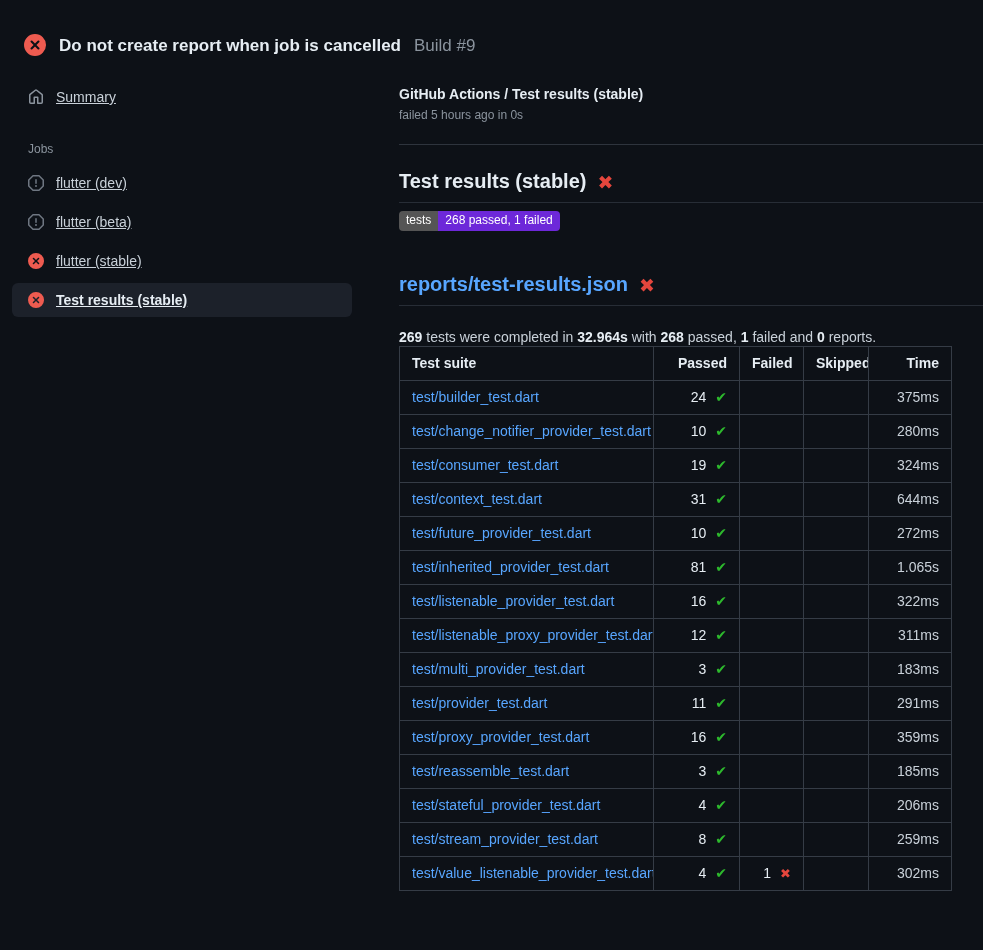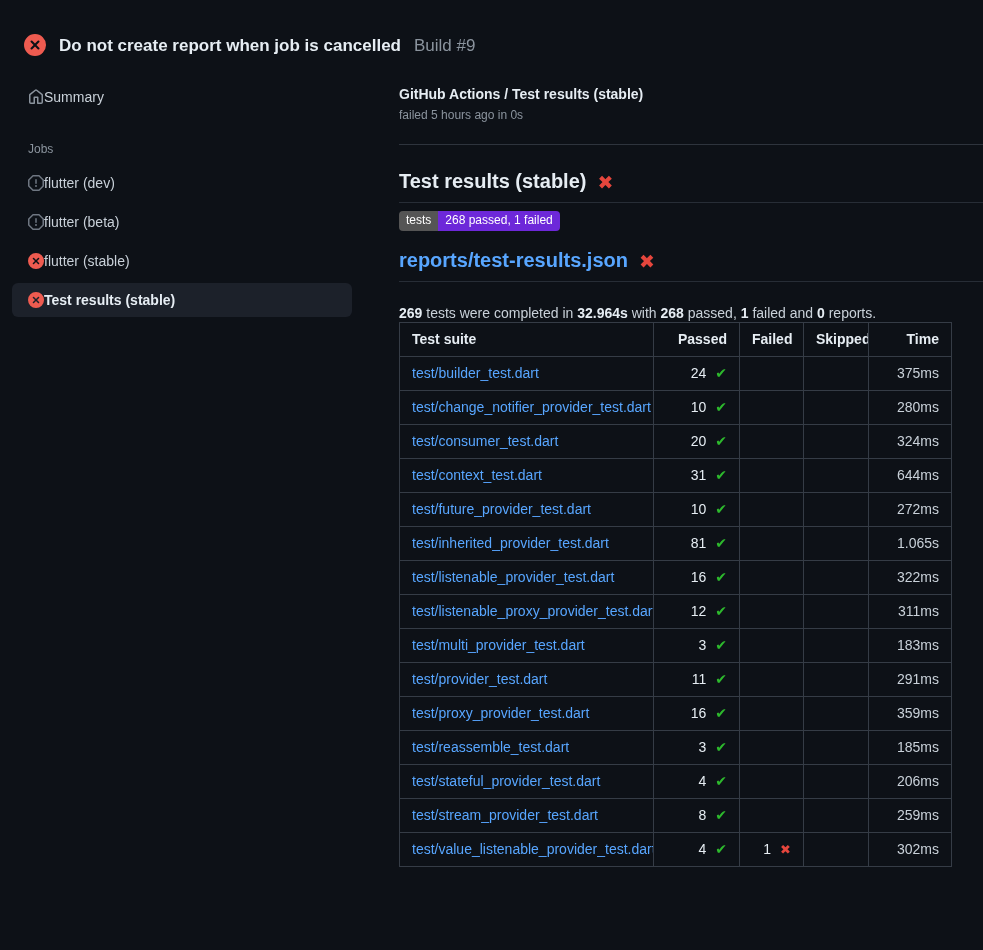--- a/index.html
+++ b/index.html
@@ -22,44 +22,45 @@
   .top-header .build { font-size: 17px; font-weight: 400; color: #8b949e; }
   .icon { display: inline-flex; flex-shrink: 0; }
 
   
   .layout { display: flex; align-items: flex-start; }
 
   
   .sidebar { width: 375px; flex-shrink: 0; padding: 24px 0 0 12px; }
   .side-item {
     width: 340px;
-    display: flex; align-items: center; 
+    display: flex; align-items: center; gap: 12px;
     padding: 9px 16px;
     border-radius: 6px;
     color: #c9d1d9;
     cursor: pointer;
+    text-decoration: underline;
   }
   .side-item.selected { background: #1c212a; color: #e6edf3; font-weight: 700; }
   .jobs-heading { font-size: 12px; color: #8b949e; margin: 28px 0 10px 16px; }
   .job-item { margin-bottom: 5px; }
 
   
   .main { flex: 1; padding: 30px 0 0 24px; min-width: 0; }
   .breadcrumb { font-size: 14px; font-weight: 700; color: #e6edf3; }
   .run-meta { font-size: 12px; color: #8b949e; margin-top: 6px; }
   .divider { border: 0; border-bottom: 1px solid #2e343d; margin-top: 22px; }
 
   h2.section-title {
     margin-top: 25px;
     font-size: 20px; font-weight: 700; color: #e6edf3;
     padding-bottom: 9px;
     border-bottom: 1px solid #272d36;
     display: flex; align-items: center; gap: 11px;
   }
-  h2.report-title { margin-top: 18px; }
+  h2.report-title { margin-top: 42px; }
   h2 .report-link { color: #58a6ff; text-decoration: none; }
   .heading-x {
     color: #e5463d; font-weight: 700; font-size: 19px;
     line-height: 1; transform: translateY(1px);
   }
 
   
   .badge { display: inline-flex; margin-top: 8px; font-size: 12px; line-height: 15px; }
   .badge .badge-label {
     background: #555555; color: #ffffff;
@@ -213,21 +214,21 @@
           </tr>
           <tr>
             <td><a class="suite-link">test/change_notifier_provider_test.dart</a></td>
             <td><span class="cell-pad">10</span><span class="check-icon">✔</span></td>
             <td></td>
             <td></td>
             <td>280ms</td>
           </tr>
           <tr>
             <td><a class="suite-link">test/consumer_test.dart</a></td>
-            <td><span class="cell-pad">20</span><span class="check-icon">✔</span></td>
+            <td><span class="cell-pad">19</span><span class="check-icon">✔</span></td>
             <td></td>
             <td></td>
             <td>324ms</td>
           </tr>
           <tr>
             <td><a class="suite-link">test/context_test.dart</a></td>
             <td><span class="cell-pad">31</span><span class="check-icon">✔</span></td>
             <td></td>
             <td></td>
             <td>644ms</td>

